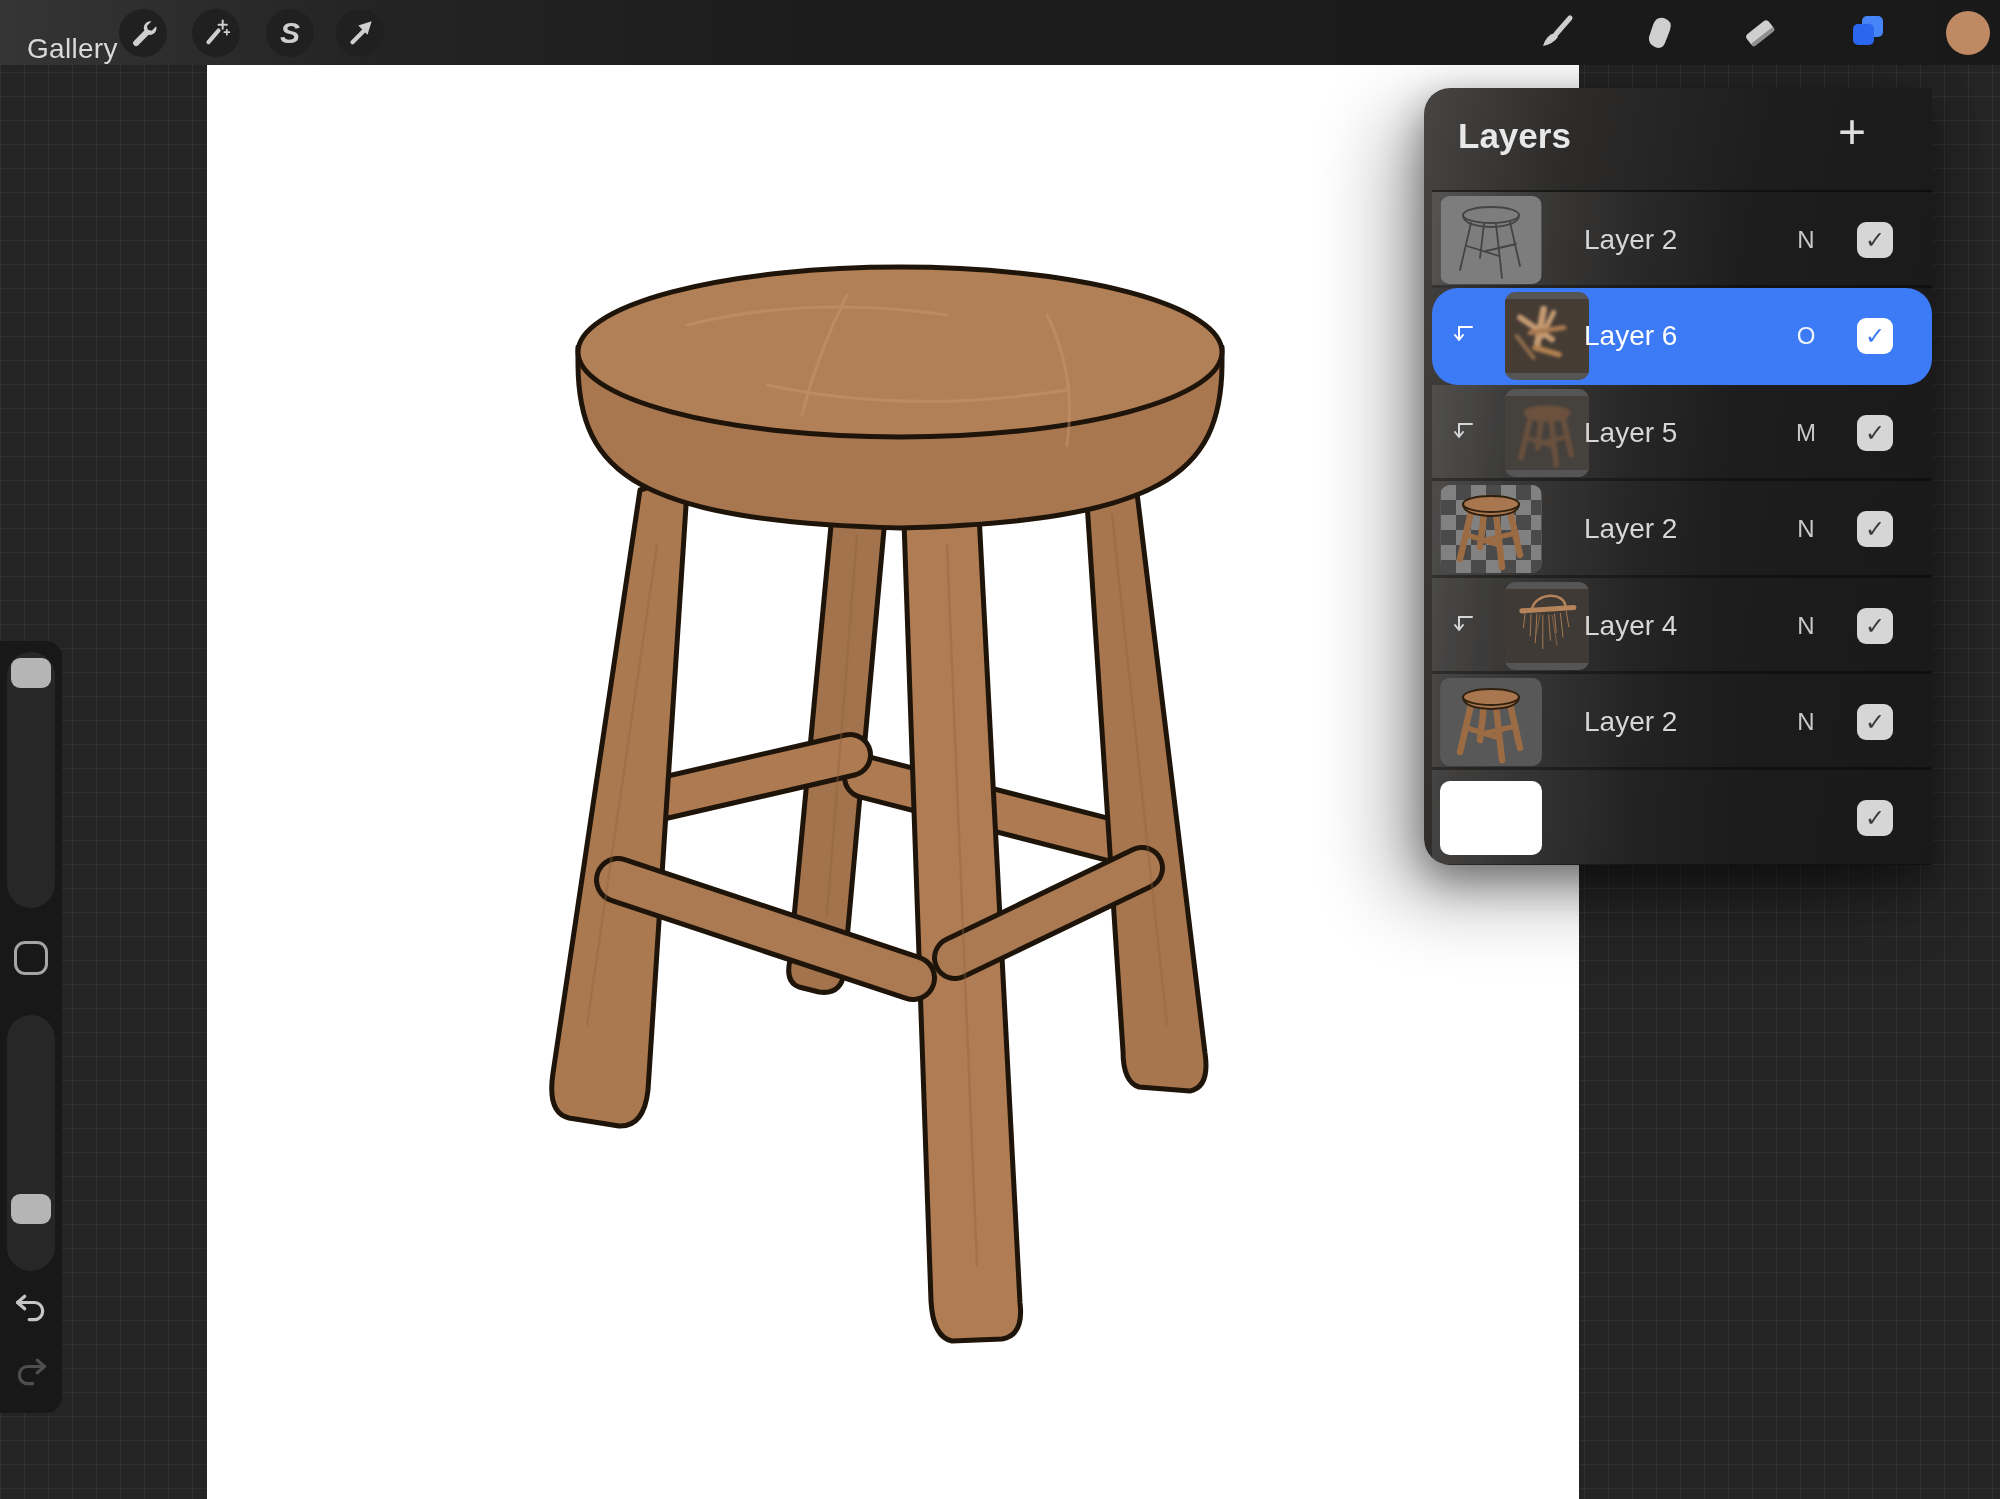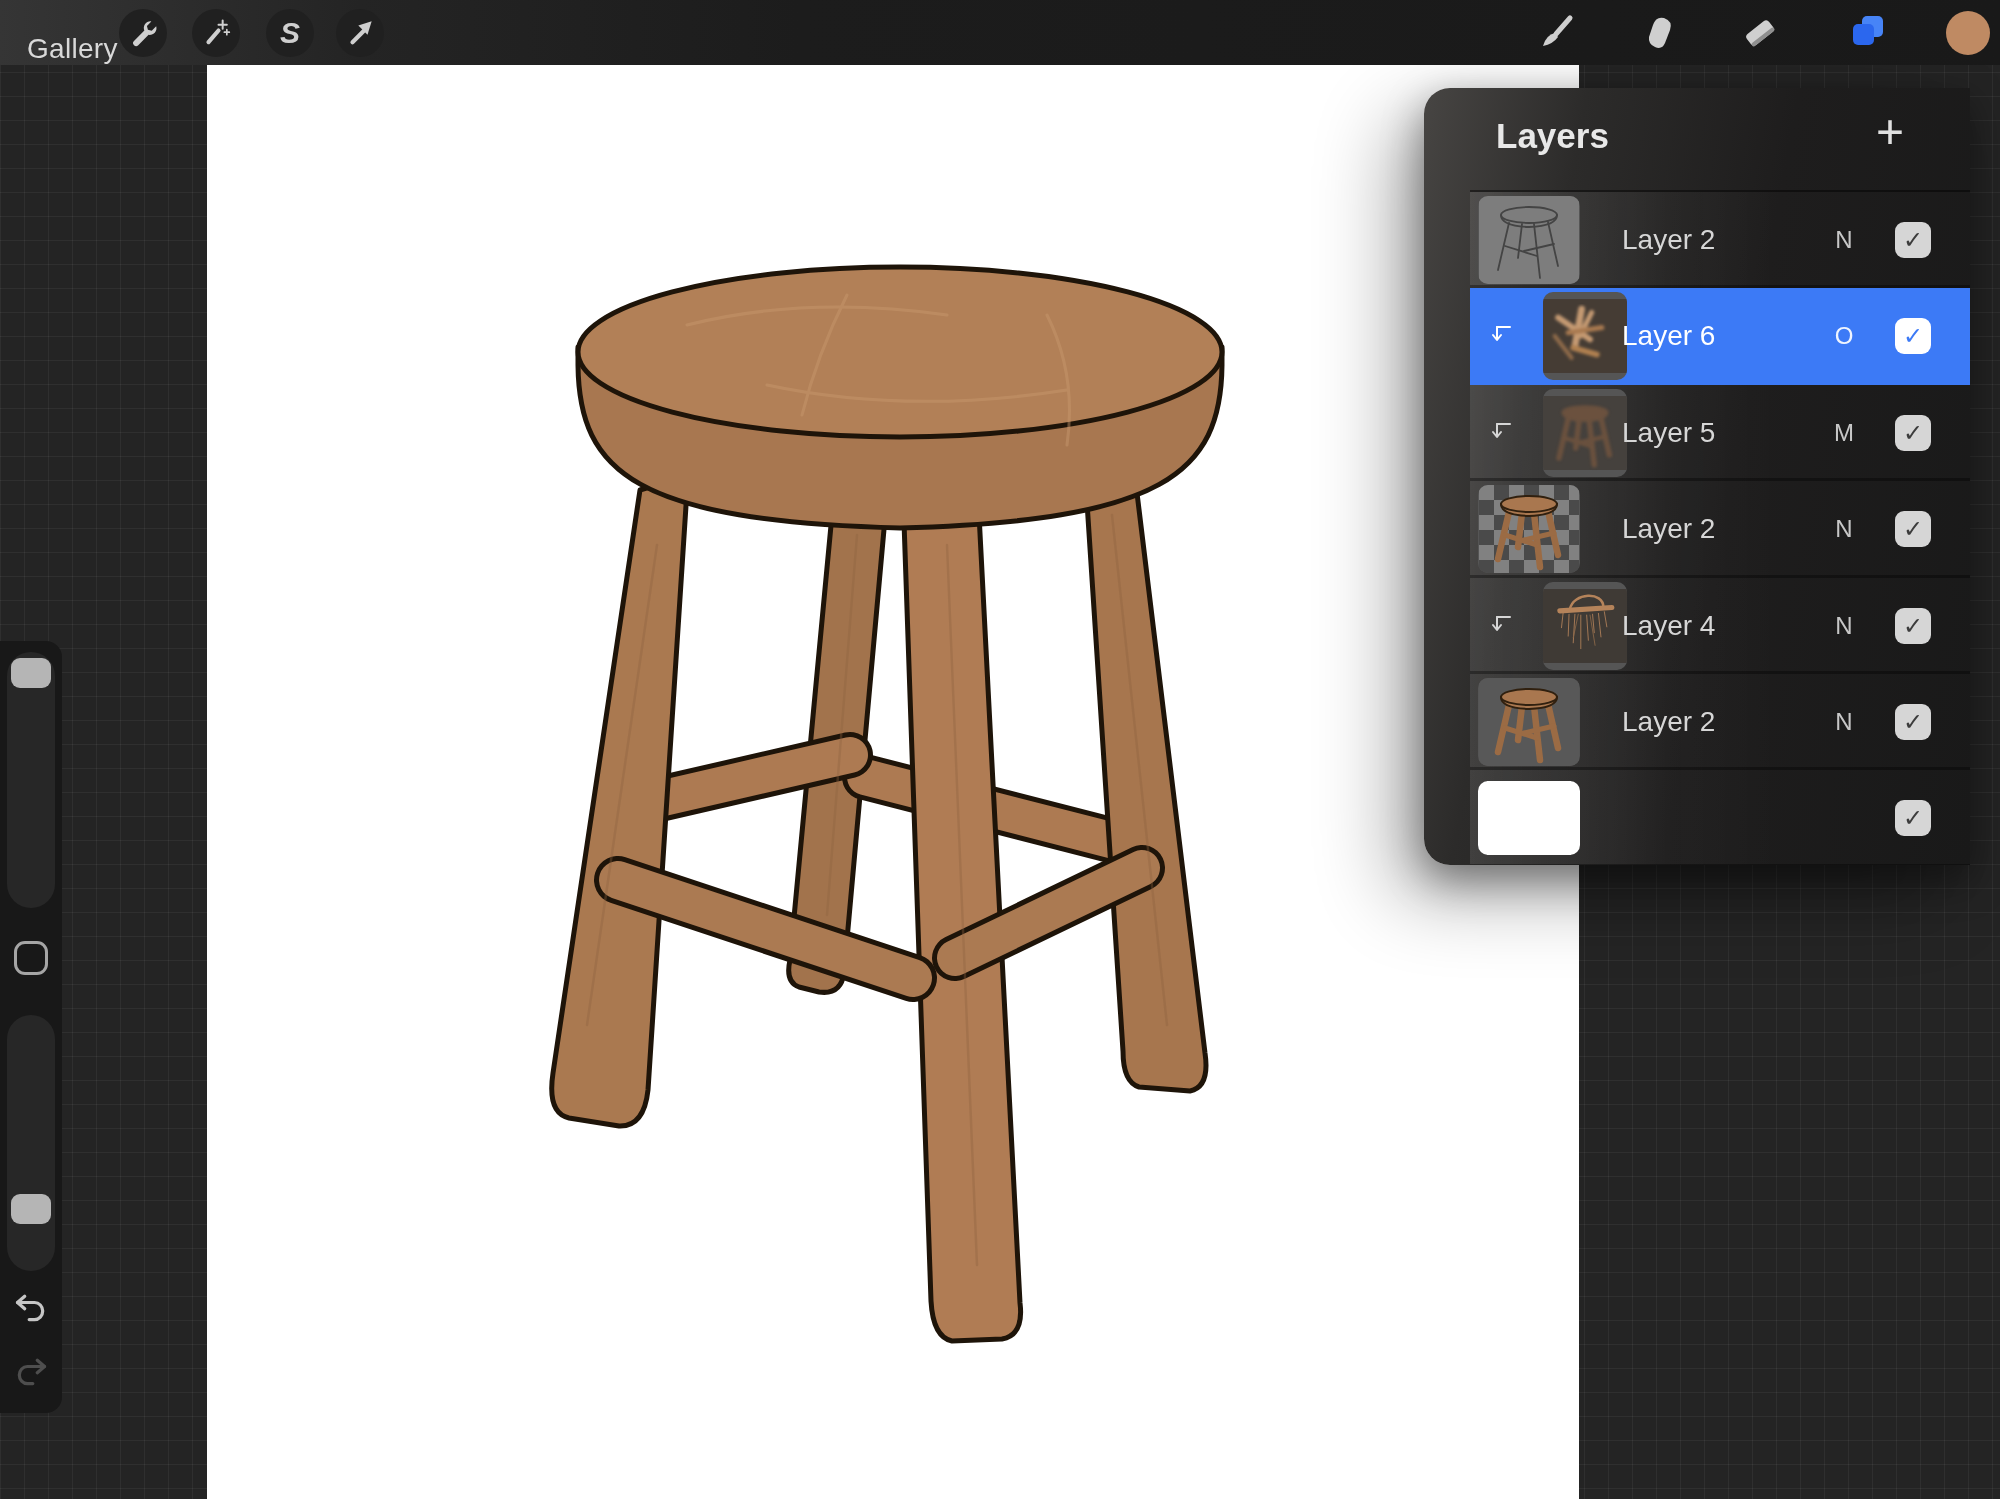--- a/index.html
+++ b/index.html
@@ -58,38 +58,37 @@
   }
   .histbtn{position:absolute;left:13px;width:36px;height:36px;}
   #undo-btn{top:648px;color:#c6c6c6;}
   #redo-btn{top:712px;color:#4e4e4e;transform:scaleX(-1);}
   
   #layers-panel{
     position:absolute;left:1424px;top:88px;width:508px;height:777px;z-index:4;
     border-radius:26px 0 0 26px;overflow:hidden;
     background:linear-gradient(100deg,#474543 0%,#2c2b2a 24%,#1e1d1d 55%,#191919 100%);
     box-shadow:-30px 30px 80px rgba(0,0,0,.33), 0 14px 40px rgba(0,0,0,.4);
-    padding-left:38px;
   }
   #panel-header{position:relative;height:102px;}
   #panel-title{
     position:absolute;left:34px;top:28px;font-size:35px;font-weight:bold;color:#e8e8e8;
   }
   #add-layer{
     position:absolute;right:56px;top:22px;width:48px;height:48px;color:#e0e0e0;
     font-size:48px;font-weight:100;line-height:44px;text-align:center;
   }
   #rows{border-top:2px solid rgba(0,0,0,.45);margin-left:8px;}
   .layer-row{
     position:relative;height:96.4px;box-sizing:border-box;
     border-bottom:3px solid rgba(0,0,0,.35);
     background:linear-gradient(90deg,rgba(255,255,255,.10),rgba(255,255,255,.02) 40%,transparent 62%);
     color:#d6d6d6;
   }
-  .layer-row.selected{background:var(--accent);color:#fff;border-bottom-color:transparent;}
+  .layer-row.selected{background:var(--accent);color:#fff;border-bottom-color:transparent;border-radius:26px;}
   .thumb{
     position:absolute;left:8px;top:4px;width:102px;height:88px;border-radius:10px;
     overflow:hidden;background:#555;
   }
   .layer-row.clipped .thumb{left:73px;width:84px;}
   .thumb svg{display:block;width:100%;height:100%;}
   .clip-arrow{position:absolute;left:20px;top:34px;width:26px;height:26px;display:none;}
   .layer-row.clipped .clip-arrow{display:block;}
   .layer-name{
     position:absolute;left:152px;top:0;height:96px;display:flex;align-items:center;

